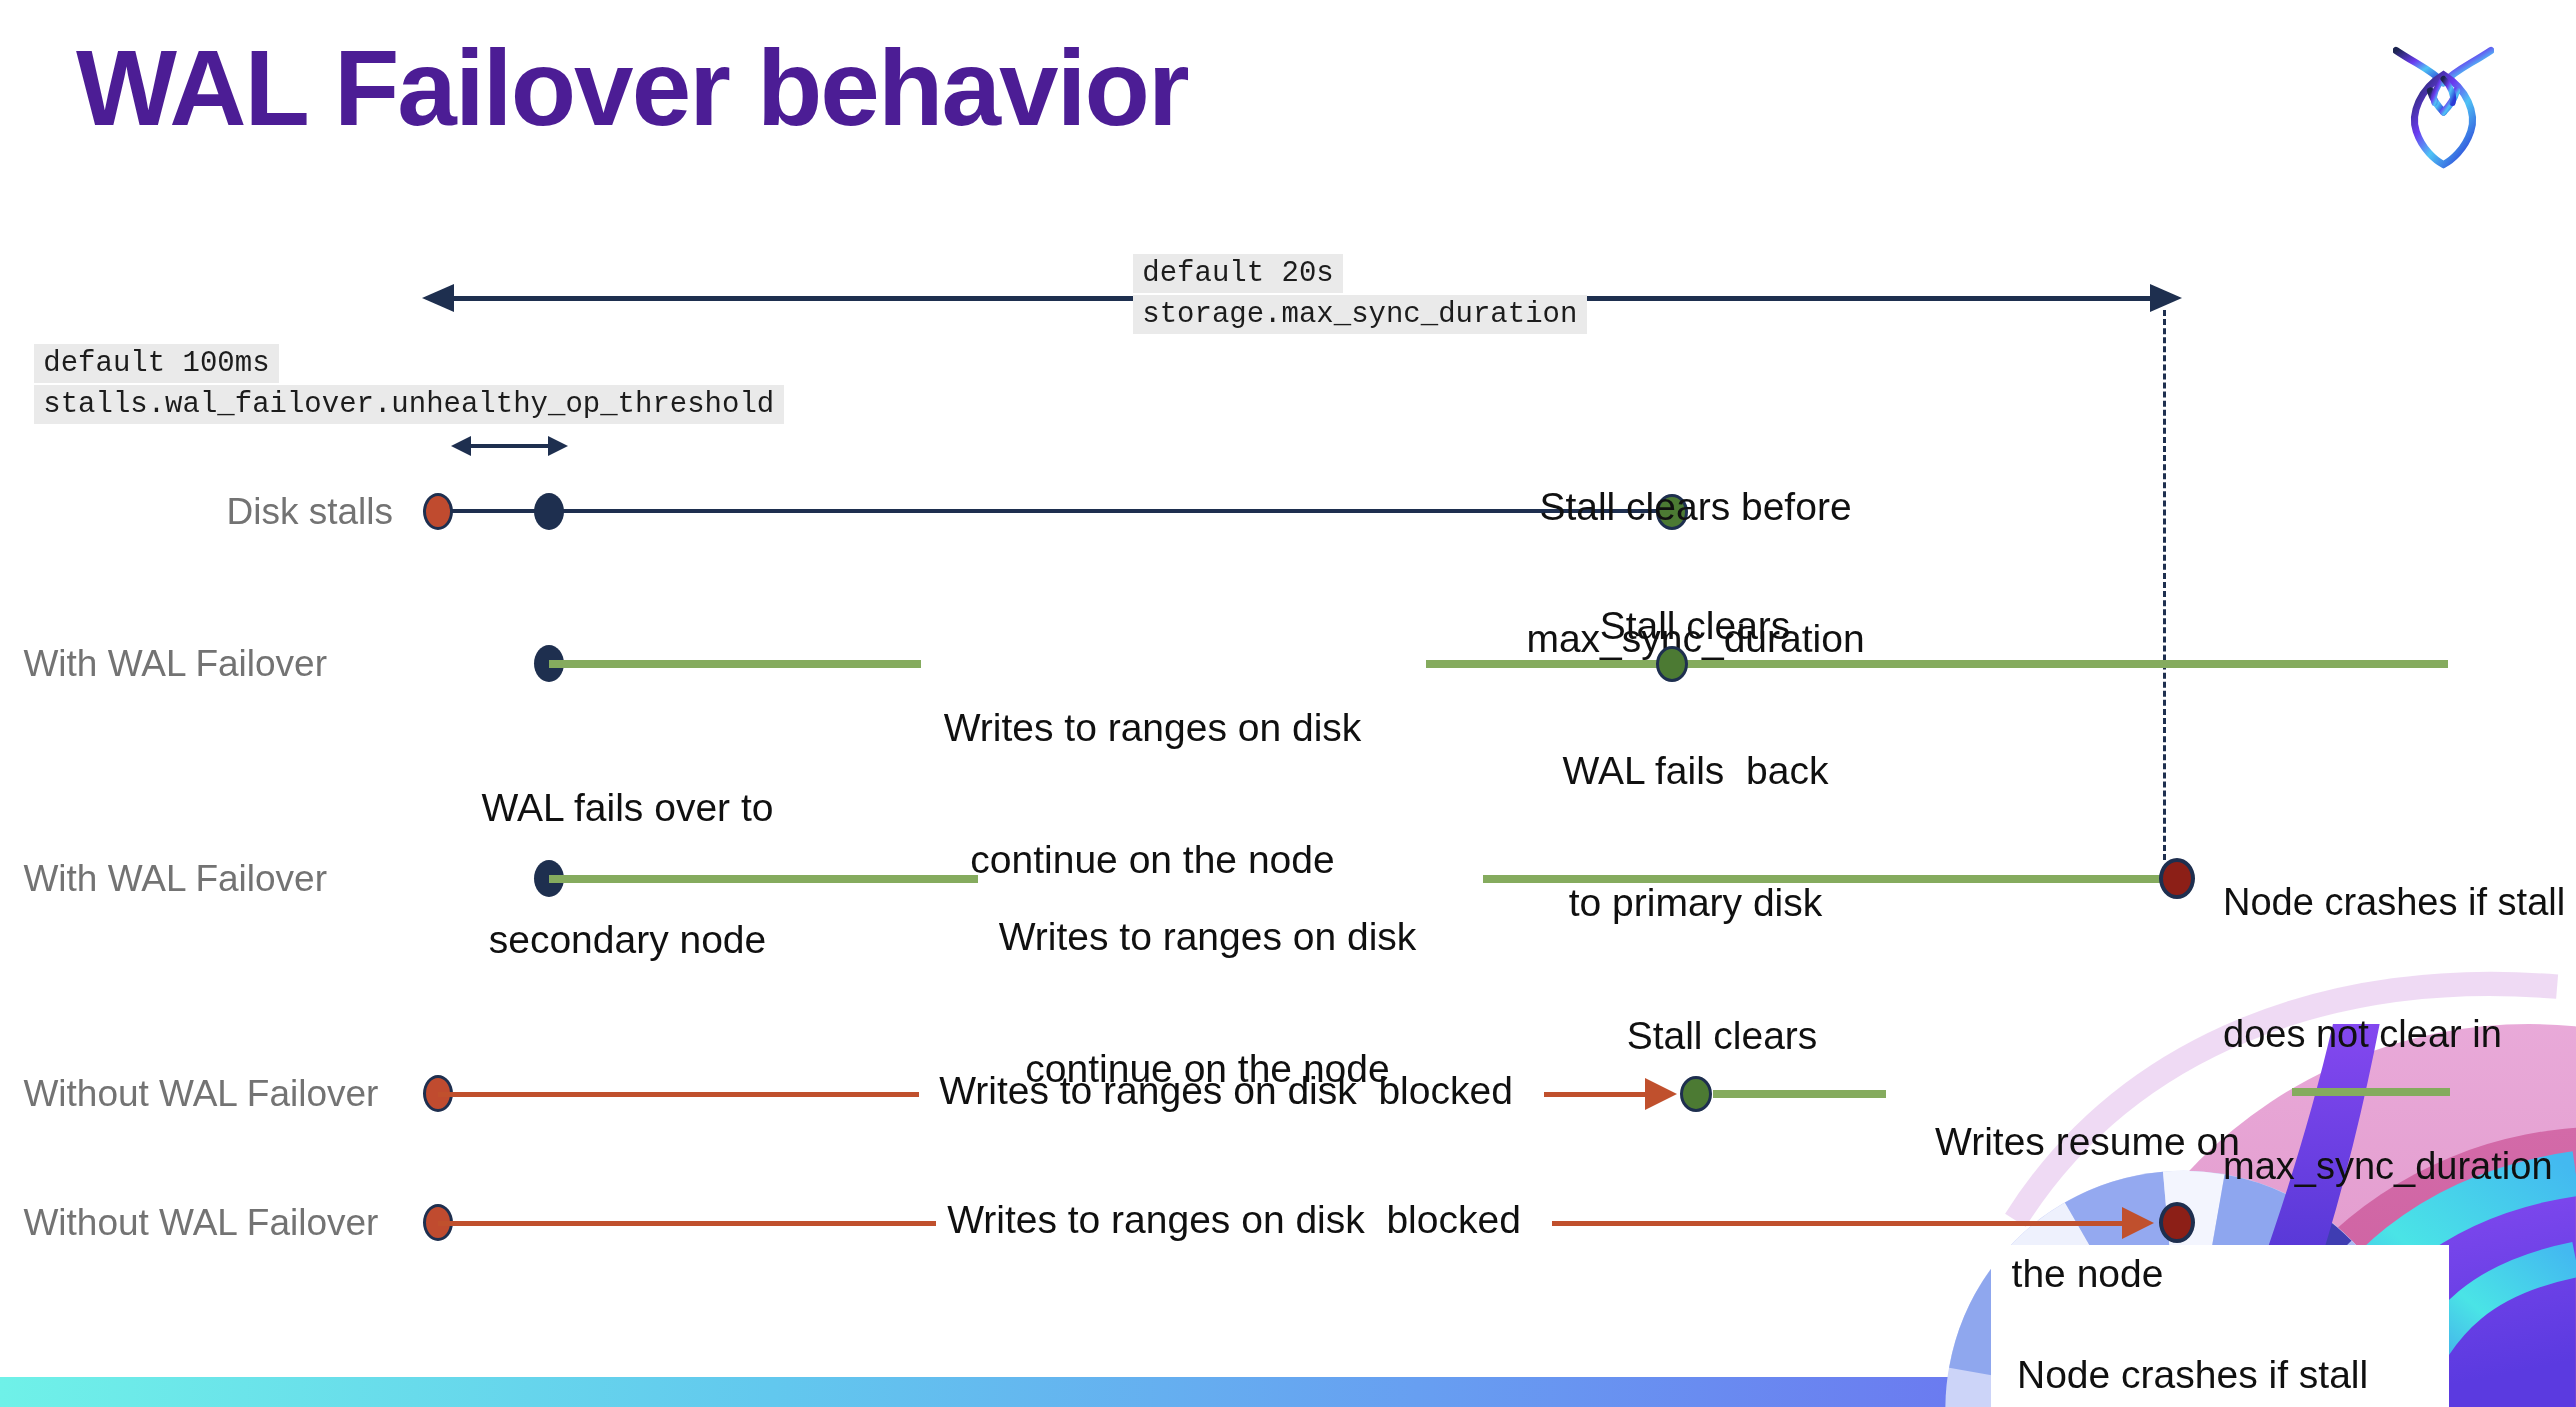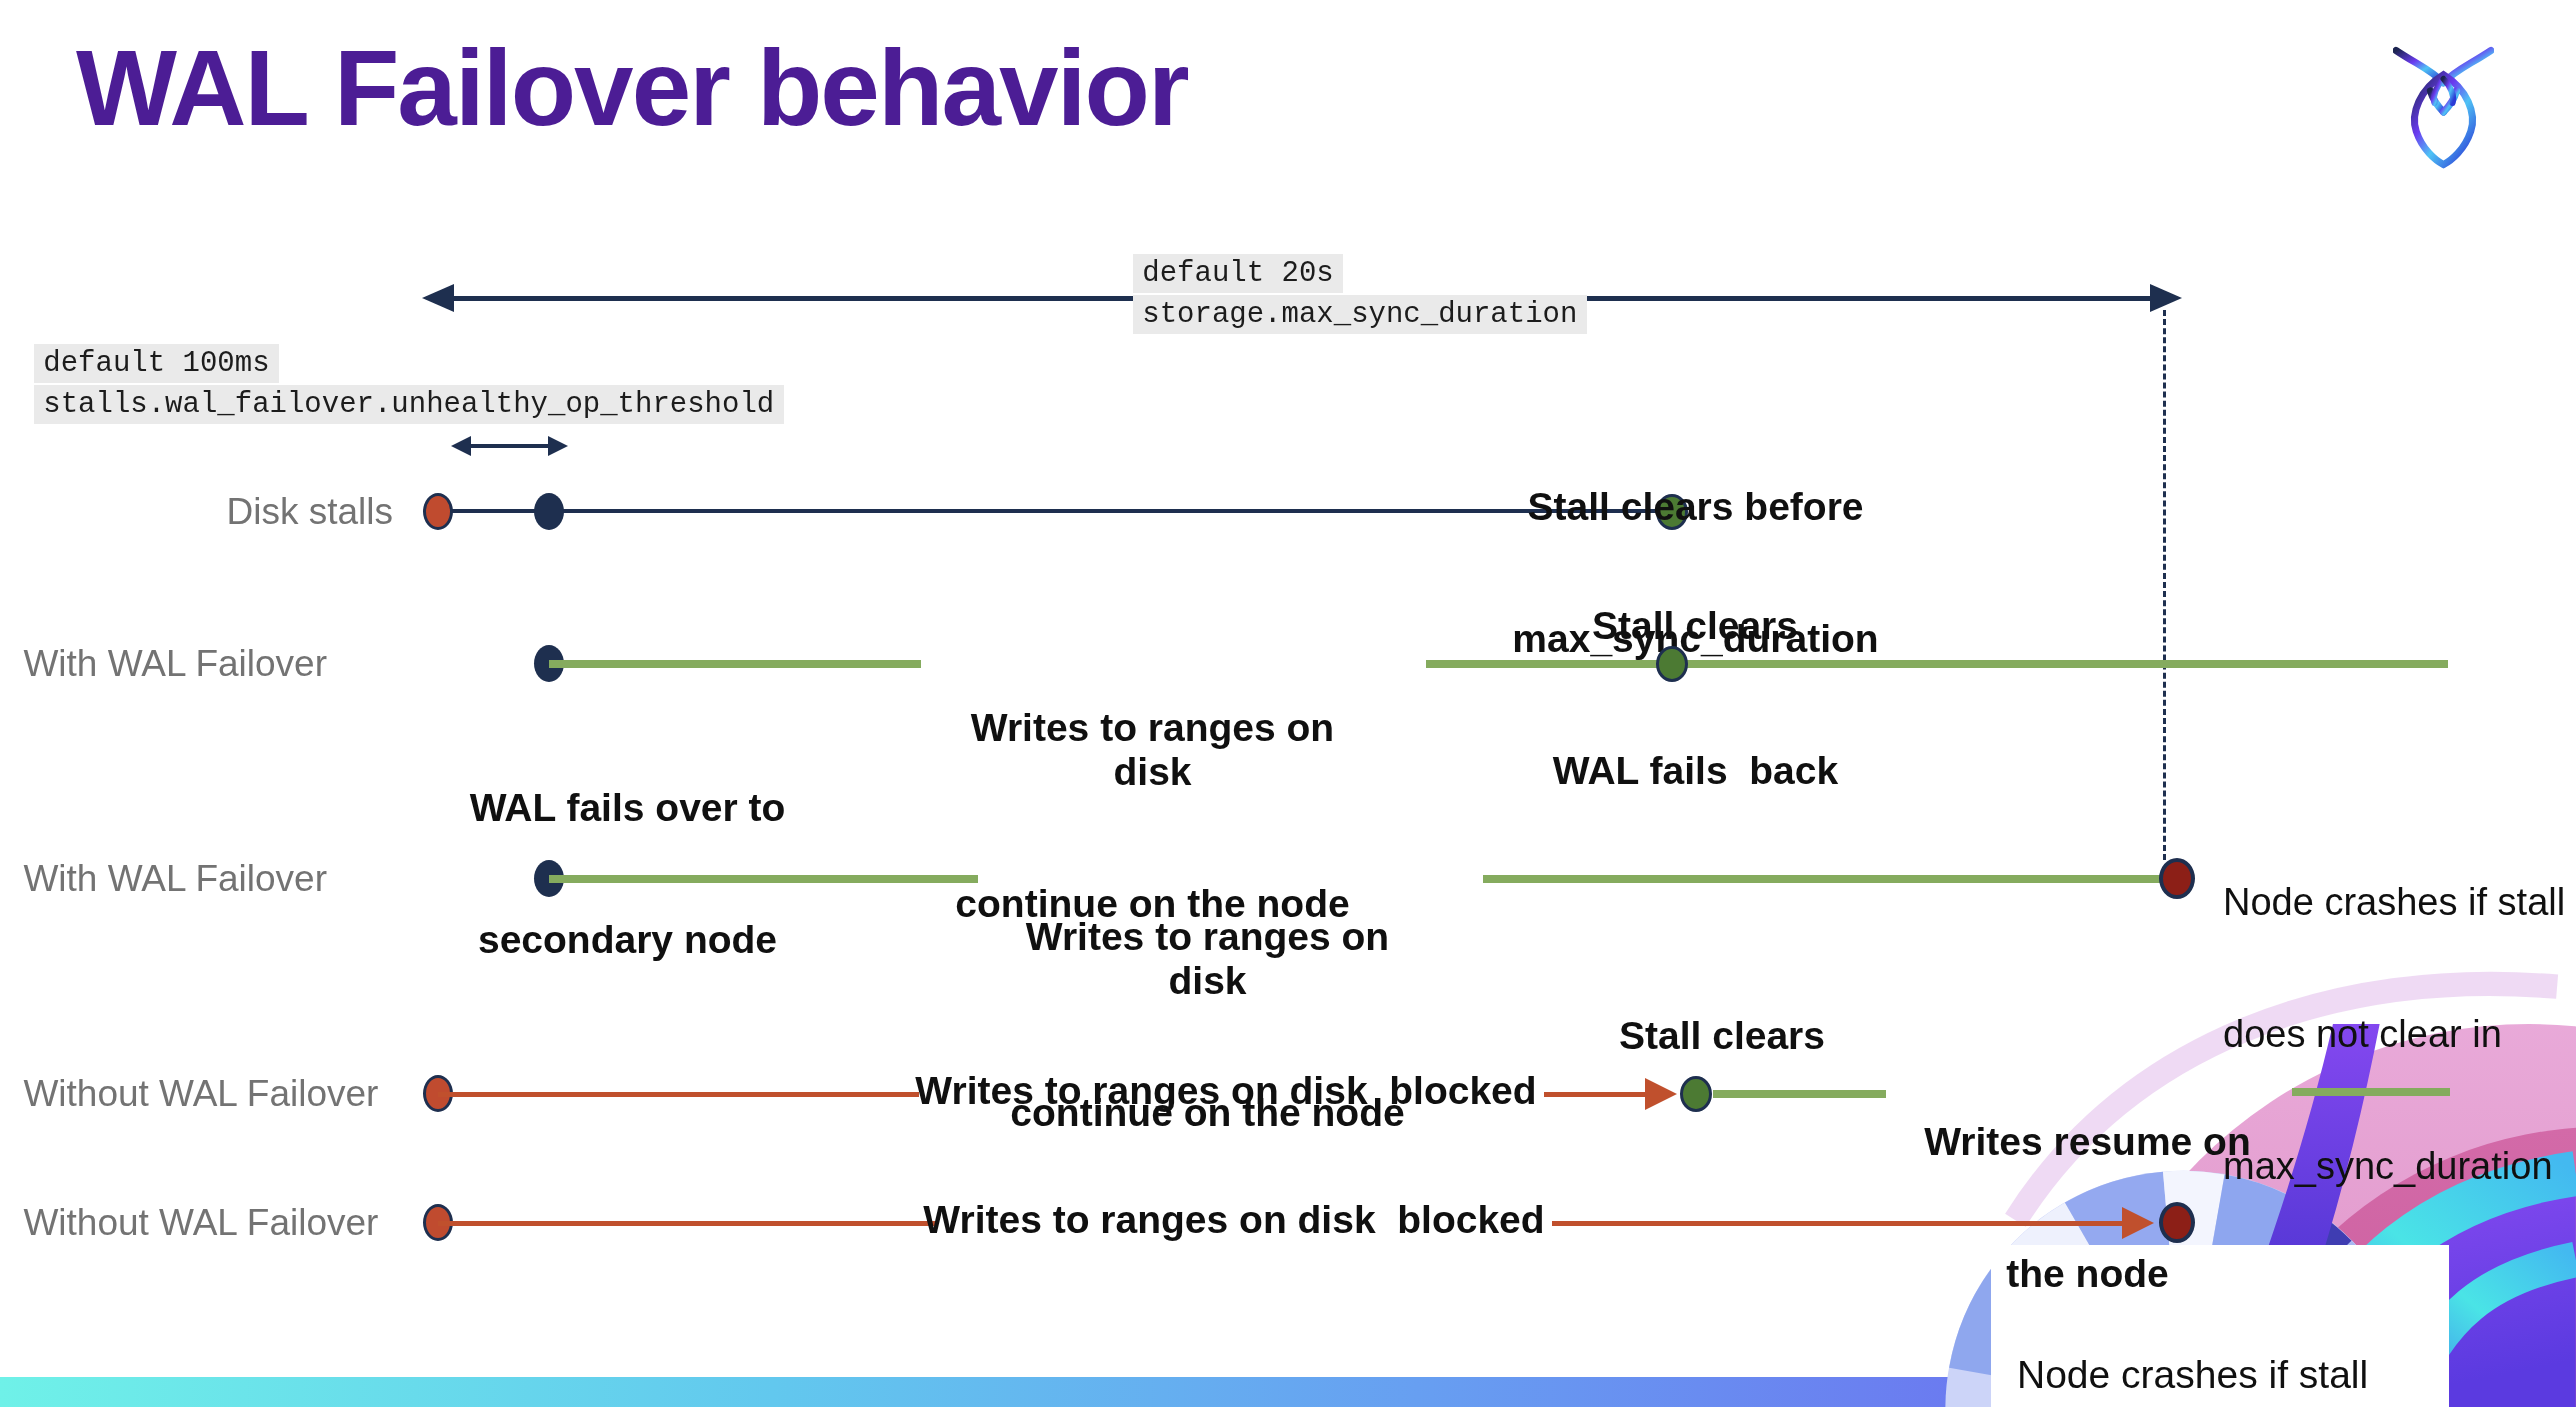--- a/index.html
+++ b/index.html
@@ -6,21 +6,21 @@
   #stage{position:relative;width:2576px;height:1408px;background:#ffffff;overflow:hidden;
          font-family:"Liberation Sans",sans-serif;color:#111;}
   .abs{position:absolute;}
   
   #page-title{left:76px;top:26px;font-size:107px;font-weight:700;letter-spacing:-1.9px;color:#4c1d95;}
   
   .mono{font-family:"Liberation Mono","DejaVu Sans Mono",monospace;font-size:29px;line-height:39px;
         background:var(--code-bg,#eaeaea);color:#1c1c1c;padding:0 9.3px;white-space:pre;}
   
   .note{font-size:39px;line-height:44px;white-space:pre-wrap;color:#101010;}
-  .center{text-align:center;font-weight:bold;}
+  .center{text-align:center;}
   .row-label{font-size:37px;line-height:45px;color:#737373;}
   
   .hline{height:4.7px;background:var(--navy,#1e2f4f);}
   .gline{height:7.5px;background:var(--green-line,#85ab5e);}
   .rline{height:4.7px;background:var(--red-line,#c0502d);}
   .dot{border-radius:50%;box-sizing:border-box;}
   .dot.navy{background:var(--navy,#1e2f4f);}
   .dot.red{background:var(--red-dot,#c04b2f);border:3.7px solid var(--navy,#1e2f4f);}
   .dot.green{background:var(--green-dot,#4c7a33);border:3.7px solid var(--navy,#1e2f4f);}
   .dot.darkred{background:var(--dark-red-dot,#8c1f17);border:4.7px solid var(--navy,#1e2f4f);}
@@ -89,20 +89,21 @@
   <div class="abs gline z4" style="left:549px;top:660px;width:372px;"></div>
   <div class="abs note center z4" style="left:928px;top:618px;width:449px;">
     <div>Writes to ranges on disk</div>
     <div>continue on the node</div>
   </div>
   <div class="abs gline z4" style="left:1426px;top:660px;width:1022px;"></div>
   <div class="abs dot green z4" style="left:1656px;top:646px;width:32px;height:36px;"></div>
   <div class="abs note center z4" style="left:1555px;top:604px;width:280px;">Stall clears</div>
   <div class="abs note center z4" style="left:1490px;top:661px;width:411px;">
     <div>WAL fails  back</div>
+    <div>to primary disk</div>
   </div>
   <div class="abs note center z4" style="left:422px;top:698px;width:411px;">
     <div>WAL fails over to</div>
     <div>secondary node</div>
   </div>
 
   <div class="abs row-label z4" style="left:23.4px;top:856px;">With WAL Failover</div>
   <div class="abs dot navy z4" style="left:534px;top:860px;width:30px;height:37px;"></div>
   <div class="abs gline z4" style="left:549px;top:875px;width:429px;"></div>
   <div class="abs note center z4" style="left:983px;top:827px;width:449px;">

